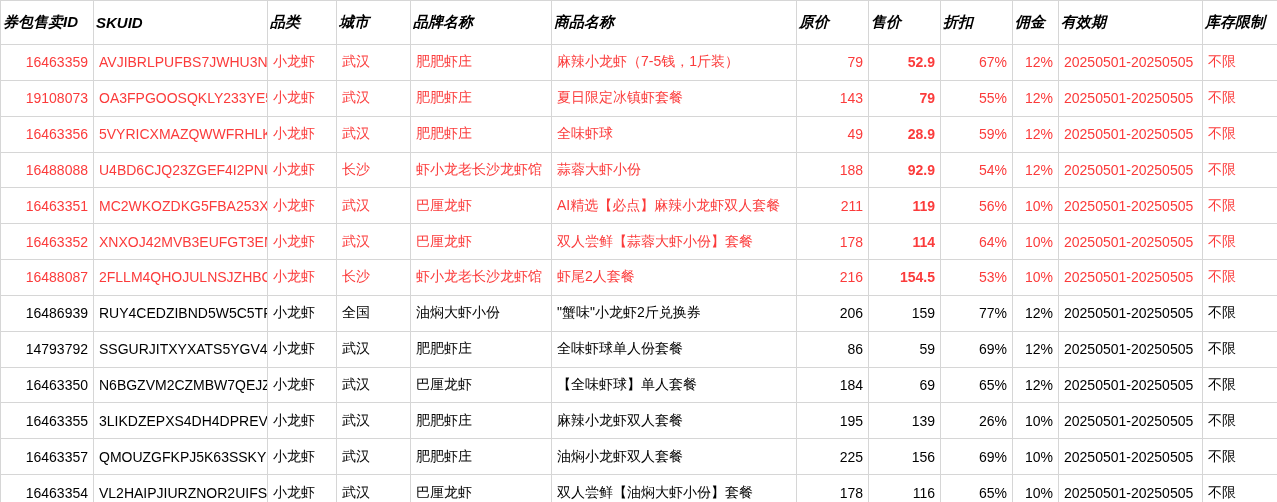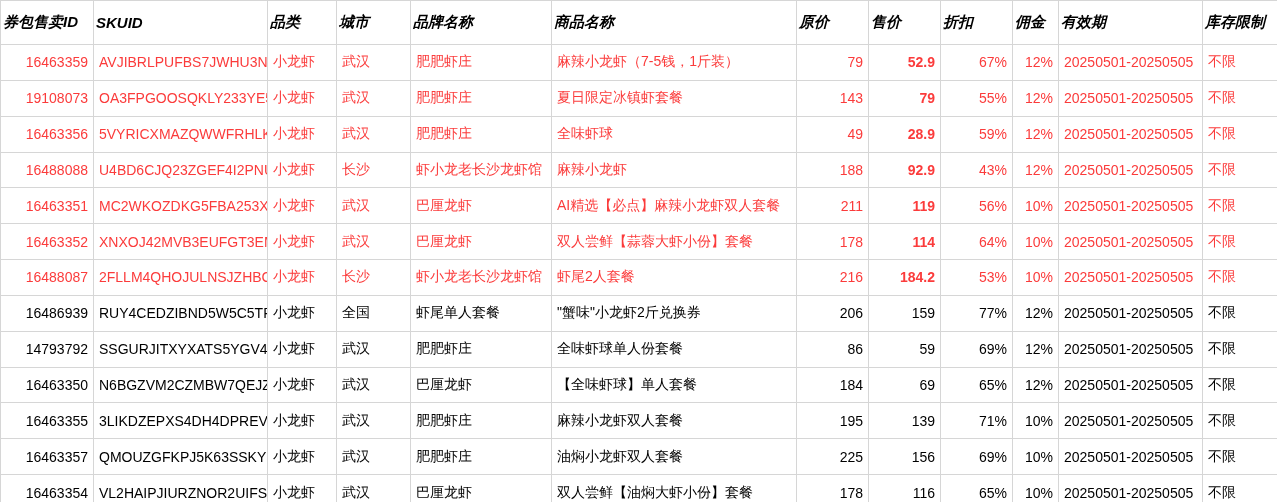--- a/index.html
+++ b/index.html
@@ -120,24 +120,24 @@
           <td class="al-right">12%</td>
           <td class="al-left">20250501-20250505</td>
           <td class="al-left">不限</td>
         </tr>
         <tr class="hl">
           <td class="al-right">16488088</td>
           <td class="al-left">U4BD6CJQ23ZGEF4I2PNU</td>
           <td class="al-left">小龙虾</td>
           <td class="al-left">长沙</td>
           <td class="al-left">虾小龙老长沙龙虾馆</td>
-          <td class="al-left">麻辣小龙虾</td>
+          <td class="al-left">蒜蓉大虾小份</td>
           <td class="al-right">188</td>
           <td class="al-right sale">92.9</td>
-          <td class="al-right">43%</td>
+          <td class="al-right">54%</td>
           <td class="al-right">12%</td>
           <td class="al-left">20250501-20250505</td>
           <td class="al-left">不限</td>
         </tr>
         <tr class="hl">
           <td class="al-right">16463351</td>
           <td class="al-left">MC2WKOZDKG5FBA253XU</td>
           <td class="al-left">小龙虾</td>
           <td class="al-left">武汉</td>
           <td class="al-left">巴厘龙虾</td>
@@ -164,32 +164,32 @@
           <td class="al-left">不限</td>
         </tr>
         <tr class="hl">
           <td class="al-right">16488087</td>
           <td class="al-left">2FLLM4QHOJULNSJZHBCO</td>
           <td class="al-left">小龙虾</td>
           <td class="al-left">长沙</td>
           <td class="al-left">虾小龙老长沙龙虾馆</td>
           <td class="al-left">虾尾2人套餐</td>
           <td class="al-right">216</td>
-          <td class="al-right sale">184.2</td>
+          <td class="al-right sale">154.5</td>
           <td class="al-right">53%</td>
           <td class="al-right">10%</td>
           <td class="al-left">20250501-20250505</td>
           <td class="al-left">不限</td>
         </tr>
         <tr>
           <td class="al-right">16486939</td>
           <td class="al-left">RUY4CEDZIBND5W5C5TPI</td>
           <td class="al-left">小龙虾</td>
           <td class="al-left">全国</td>
-          <td class="al-left">虾尾单人套餐</td>
+          <td class="al-left">油焖大虾小份</td>
           <td class="al-left">"蟹味"小龙虾2斤兑换券</td>
           <td class="al-right">206</td>
           <td class="al-right sale">159</td>
           <td class="al-right">77%</td>
           <td class="al-right">12%</td>
           <td class="al-left">20250501-20250505</td>
           <td class="al-left">不限</td>
         </tr>
         <tr>
           <td class="al-right">14793792</td>
@@ -221,21 +221,21 @@
         </tr>
         <tr>
           <td class="al-right">16463355</td>
           <td class="al-left">3LIKDZEPXS4DH4DPREVTY</td>
           <td class="al-left">小龙虾</td>
           <td class="al-left">武汉</td>
           <td class="al-left">肥肥虾庄</td>
           <td class="al-left">麻辣小龙虾双人套餐</td>
           <td class="al-right">195</td>
           <td class="al-right sale">139</td>
-          <td class="al-right">71%</td>
+          <td class="al-right">26%</td>
           <td class="al-right">10%</td>
           <td class="al-left">20250501-20250505</td>
           <td class="al-left">不限</td>
         </tr>
         <tr>
           <td class="al-right">16463357</td>
           <td class="al-left">QMOUZGFKPJ5K63SSKYKM</td>
           <td class="al-left">小龙虾</td>
           <td class="al-left">武汉</td>
           <td class="al-left">肥肥虾庄</td>

